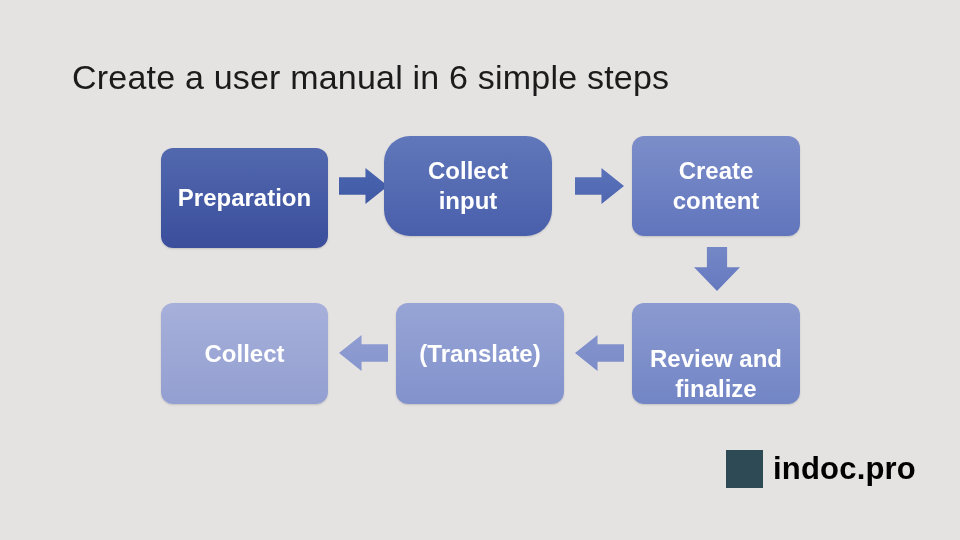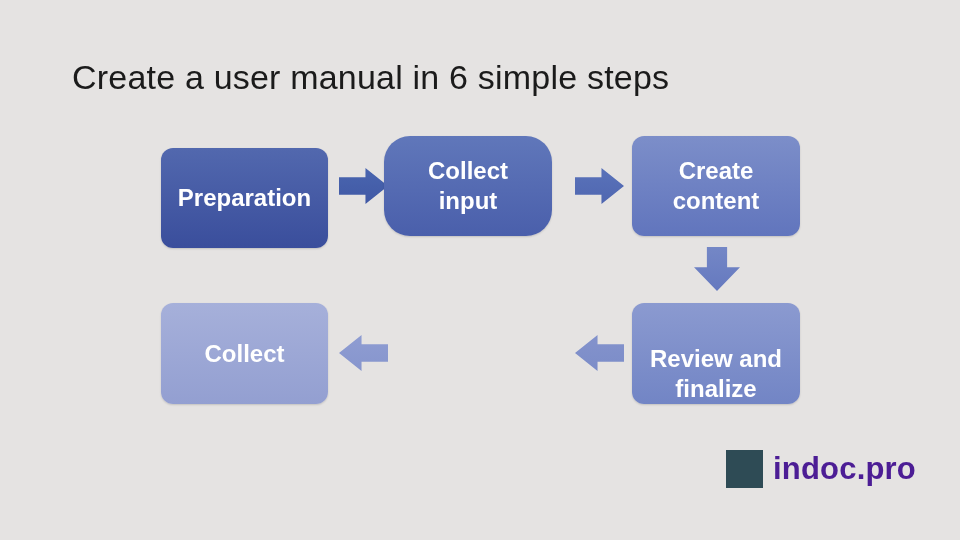--- a/index.html
+++ b/index.html
@@ -74,21 +74,21 @@
   }
   .logo-square {
     width: 37px;
     height: 38px;
     background: #2e4b55;
     margin-right: 10px;
   }
   .logo-text {
     font-size: 31px;
     font-weight: 700;
-    color: #4c1d95;
+    color: #000000;
     letter-spacing: 0.2px;
   }
 </style>
 </head>
 <body>
 
 <div class="slide">
 
   <div class="title">Create a user manual in 6 simple steps</div>
 
@@ -112,20 +112,23 @@
 
   <div class="arrow down a3"></div>
 
   <div class="step s4">
     <span class="lbl">Review and
 finalize</span>
   </div>
 
   <div class="arrow left a4"></div>
 
+  <div class="step s5">
+    <span class="lbl">(Translate)</span>
+  </div>
 
   <div class="arrow left a5"></div>
 
   <div class="step s6">
     <span class="lbl">Collect</span>
   </div>
 
   <div class="logo">
     <div class="logo-square"></div>
     <div class="logo-text">indoc.pro</div>

